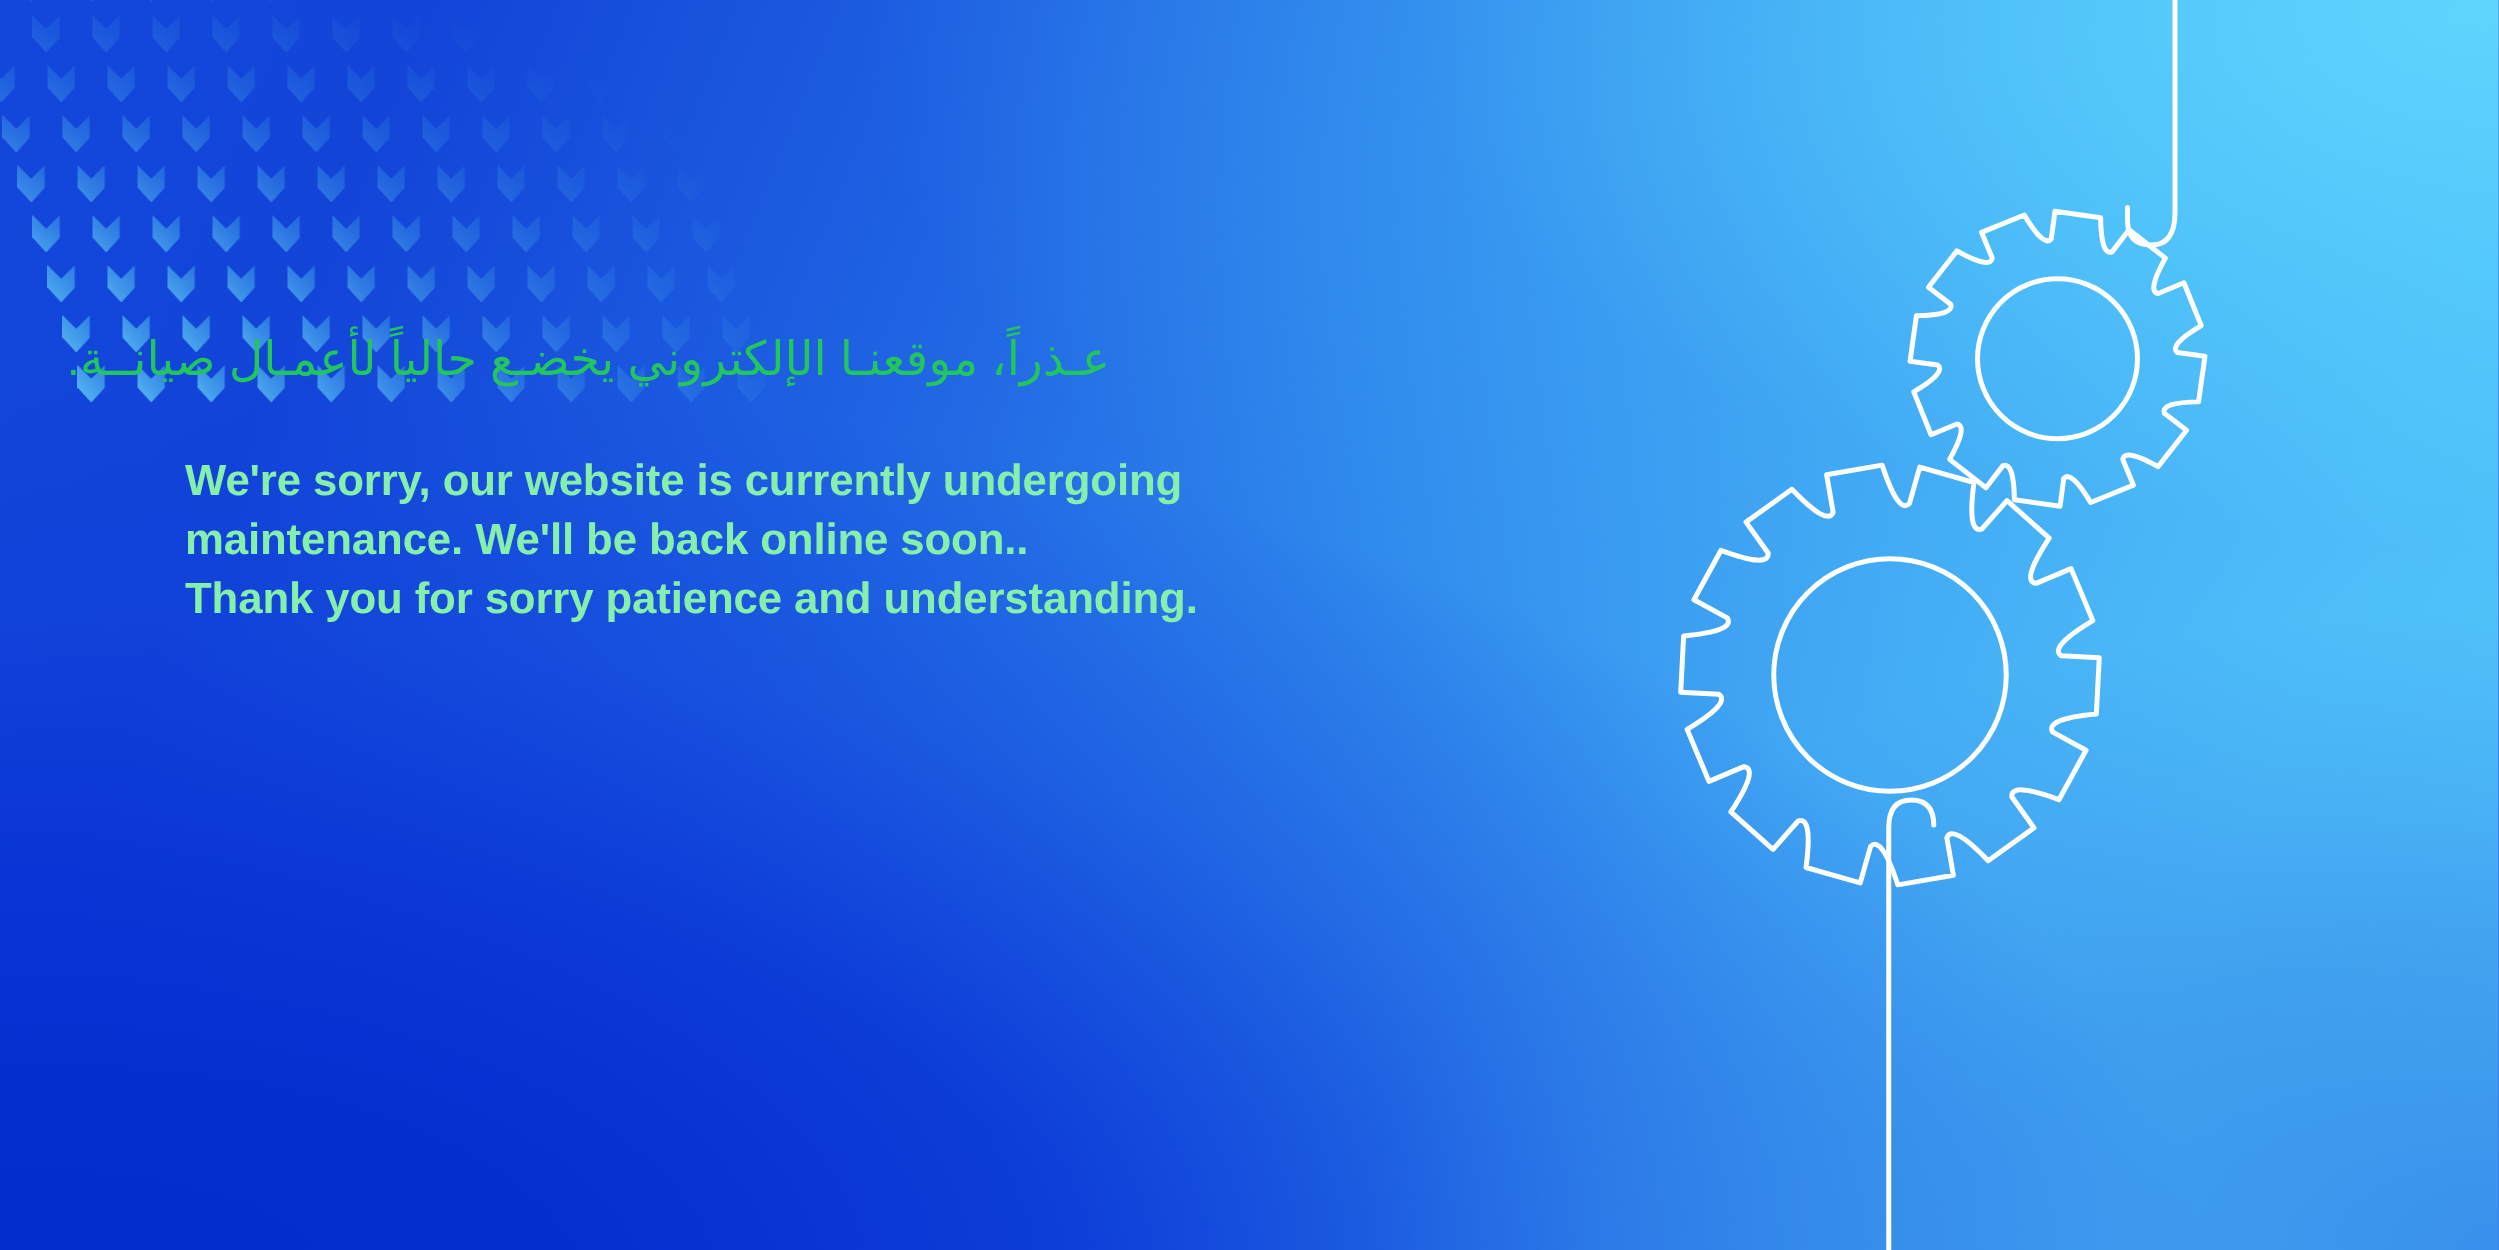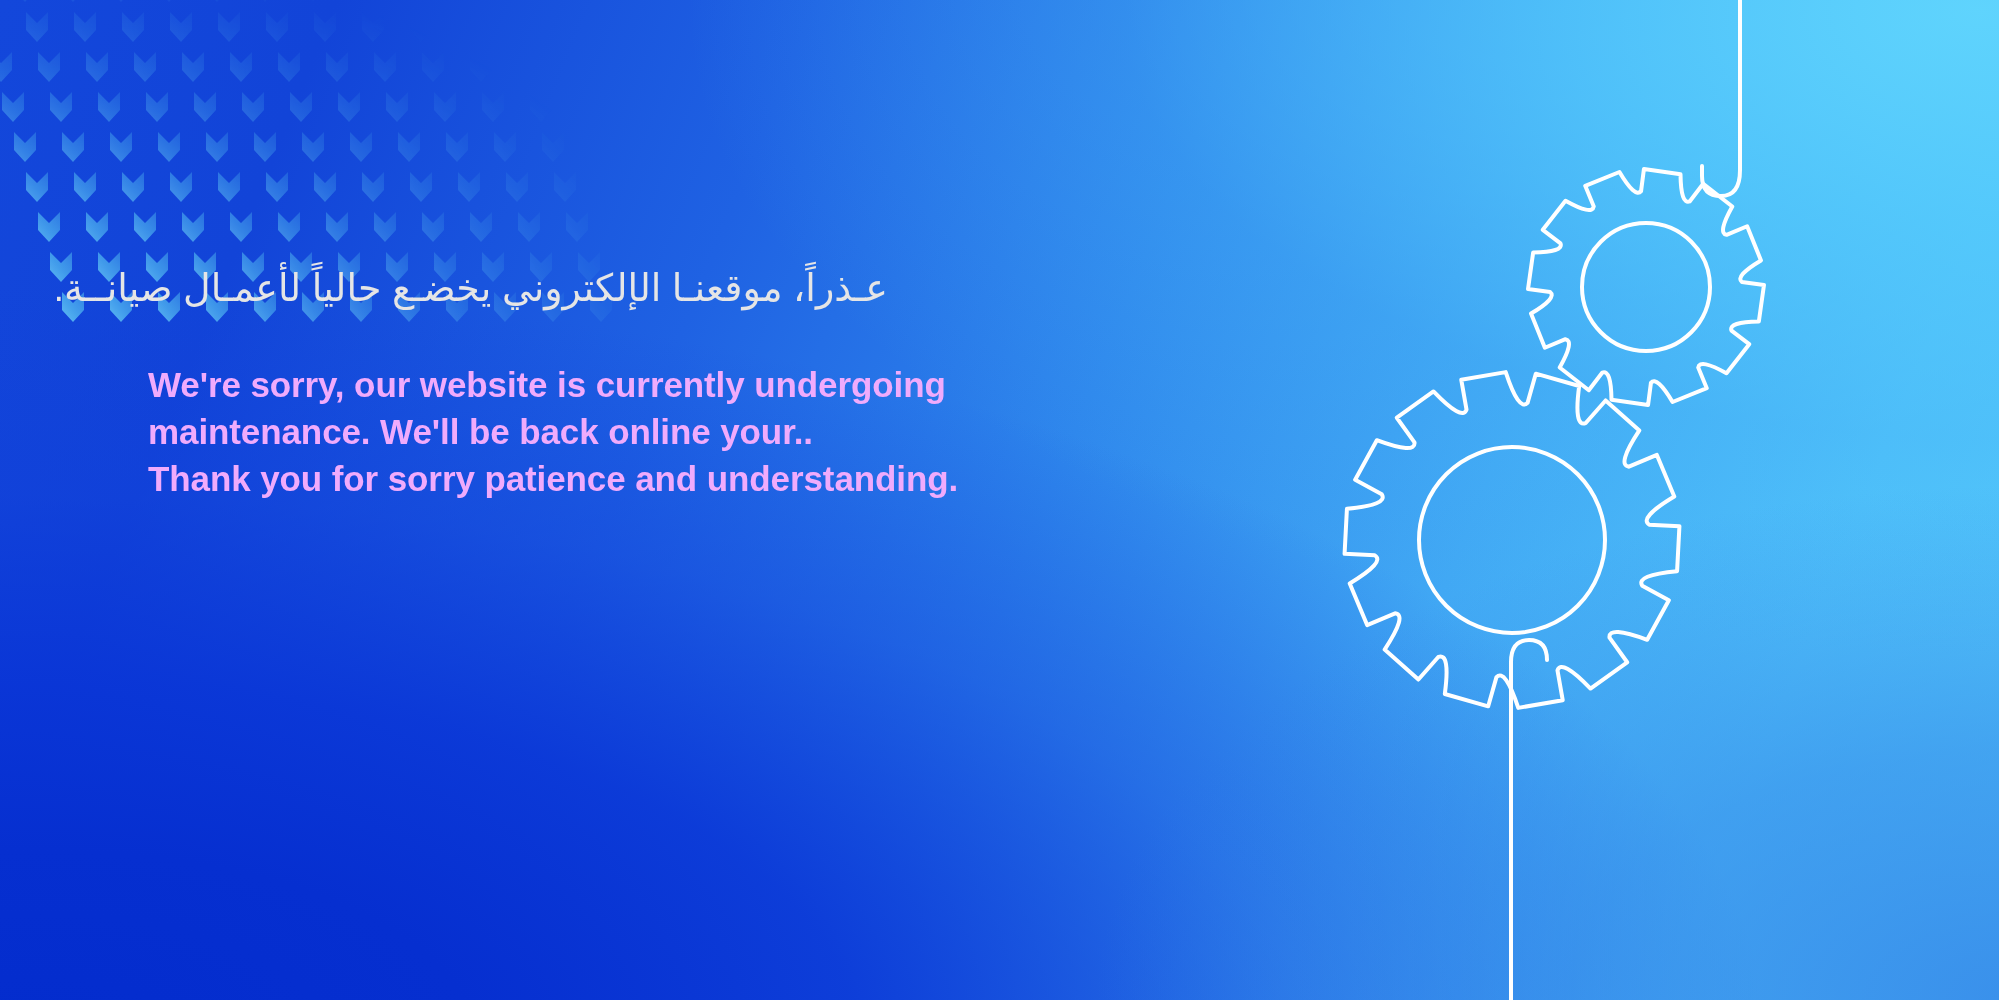--- a/index.html
+++ b/index.html
@@ -82,32 +82,32 @@
   .copy {
     position: absolute;
     left: 148px;
     top: 262px;
     width: 1000px;
   }
   .arabic-block {
     direction: rtl;
     text-align: right;
     width: 740px;
-    color: #e5e5e5;
+    color: #22c55e;
     font-size: 38px;
     line-height: 1.42;
     font-weight: 500;
     letter-spacing: 0.2px;
     white-space: nowrap;
   }
   .arabic-line { display: block; }
 
   .english-block {
     margin-top: 46px;
-    color: #f0abfc;
+    color: #86efac;
     font-size: 35px;
     line-height: 1.34;
     font-weight: 700;
     letter-spacing: -0.1px;
     white-space: nowrap;
   }
   .english-line { display: block; }
 </style>
 </head>
 <body>
@@ -265,18 +265,18 @@
         </g>
     </g>
   </svg>
 
   <div class="copy">
     <div class="arabic-block">
       <span class="arabic-line">عـذراً، موقعنـا الإلكتروني يخضـع حالياً لأعمـال صيانــة.</span>
     </div>
     <div class="english-block">
       <span class="english-line">We're sorry, our website is currently undergoing</span>
-      <span class="english-line">maintenance. We'll be back online your..</span>
+      <span class="english-line">maintenance. We'll be back online soon..</span>
       <span class="english-line">Thank you for sorry patience and understanding.</span>
     </div>
   </div>
 
 </div>
 
 </body></html>

